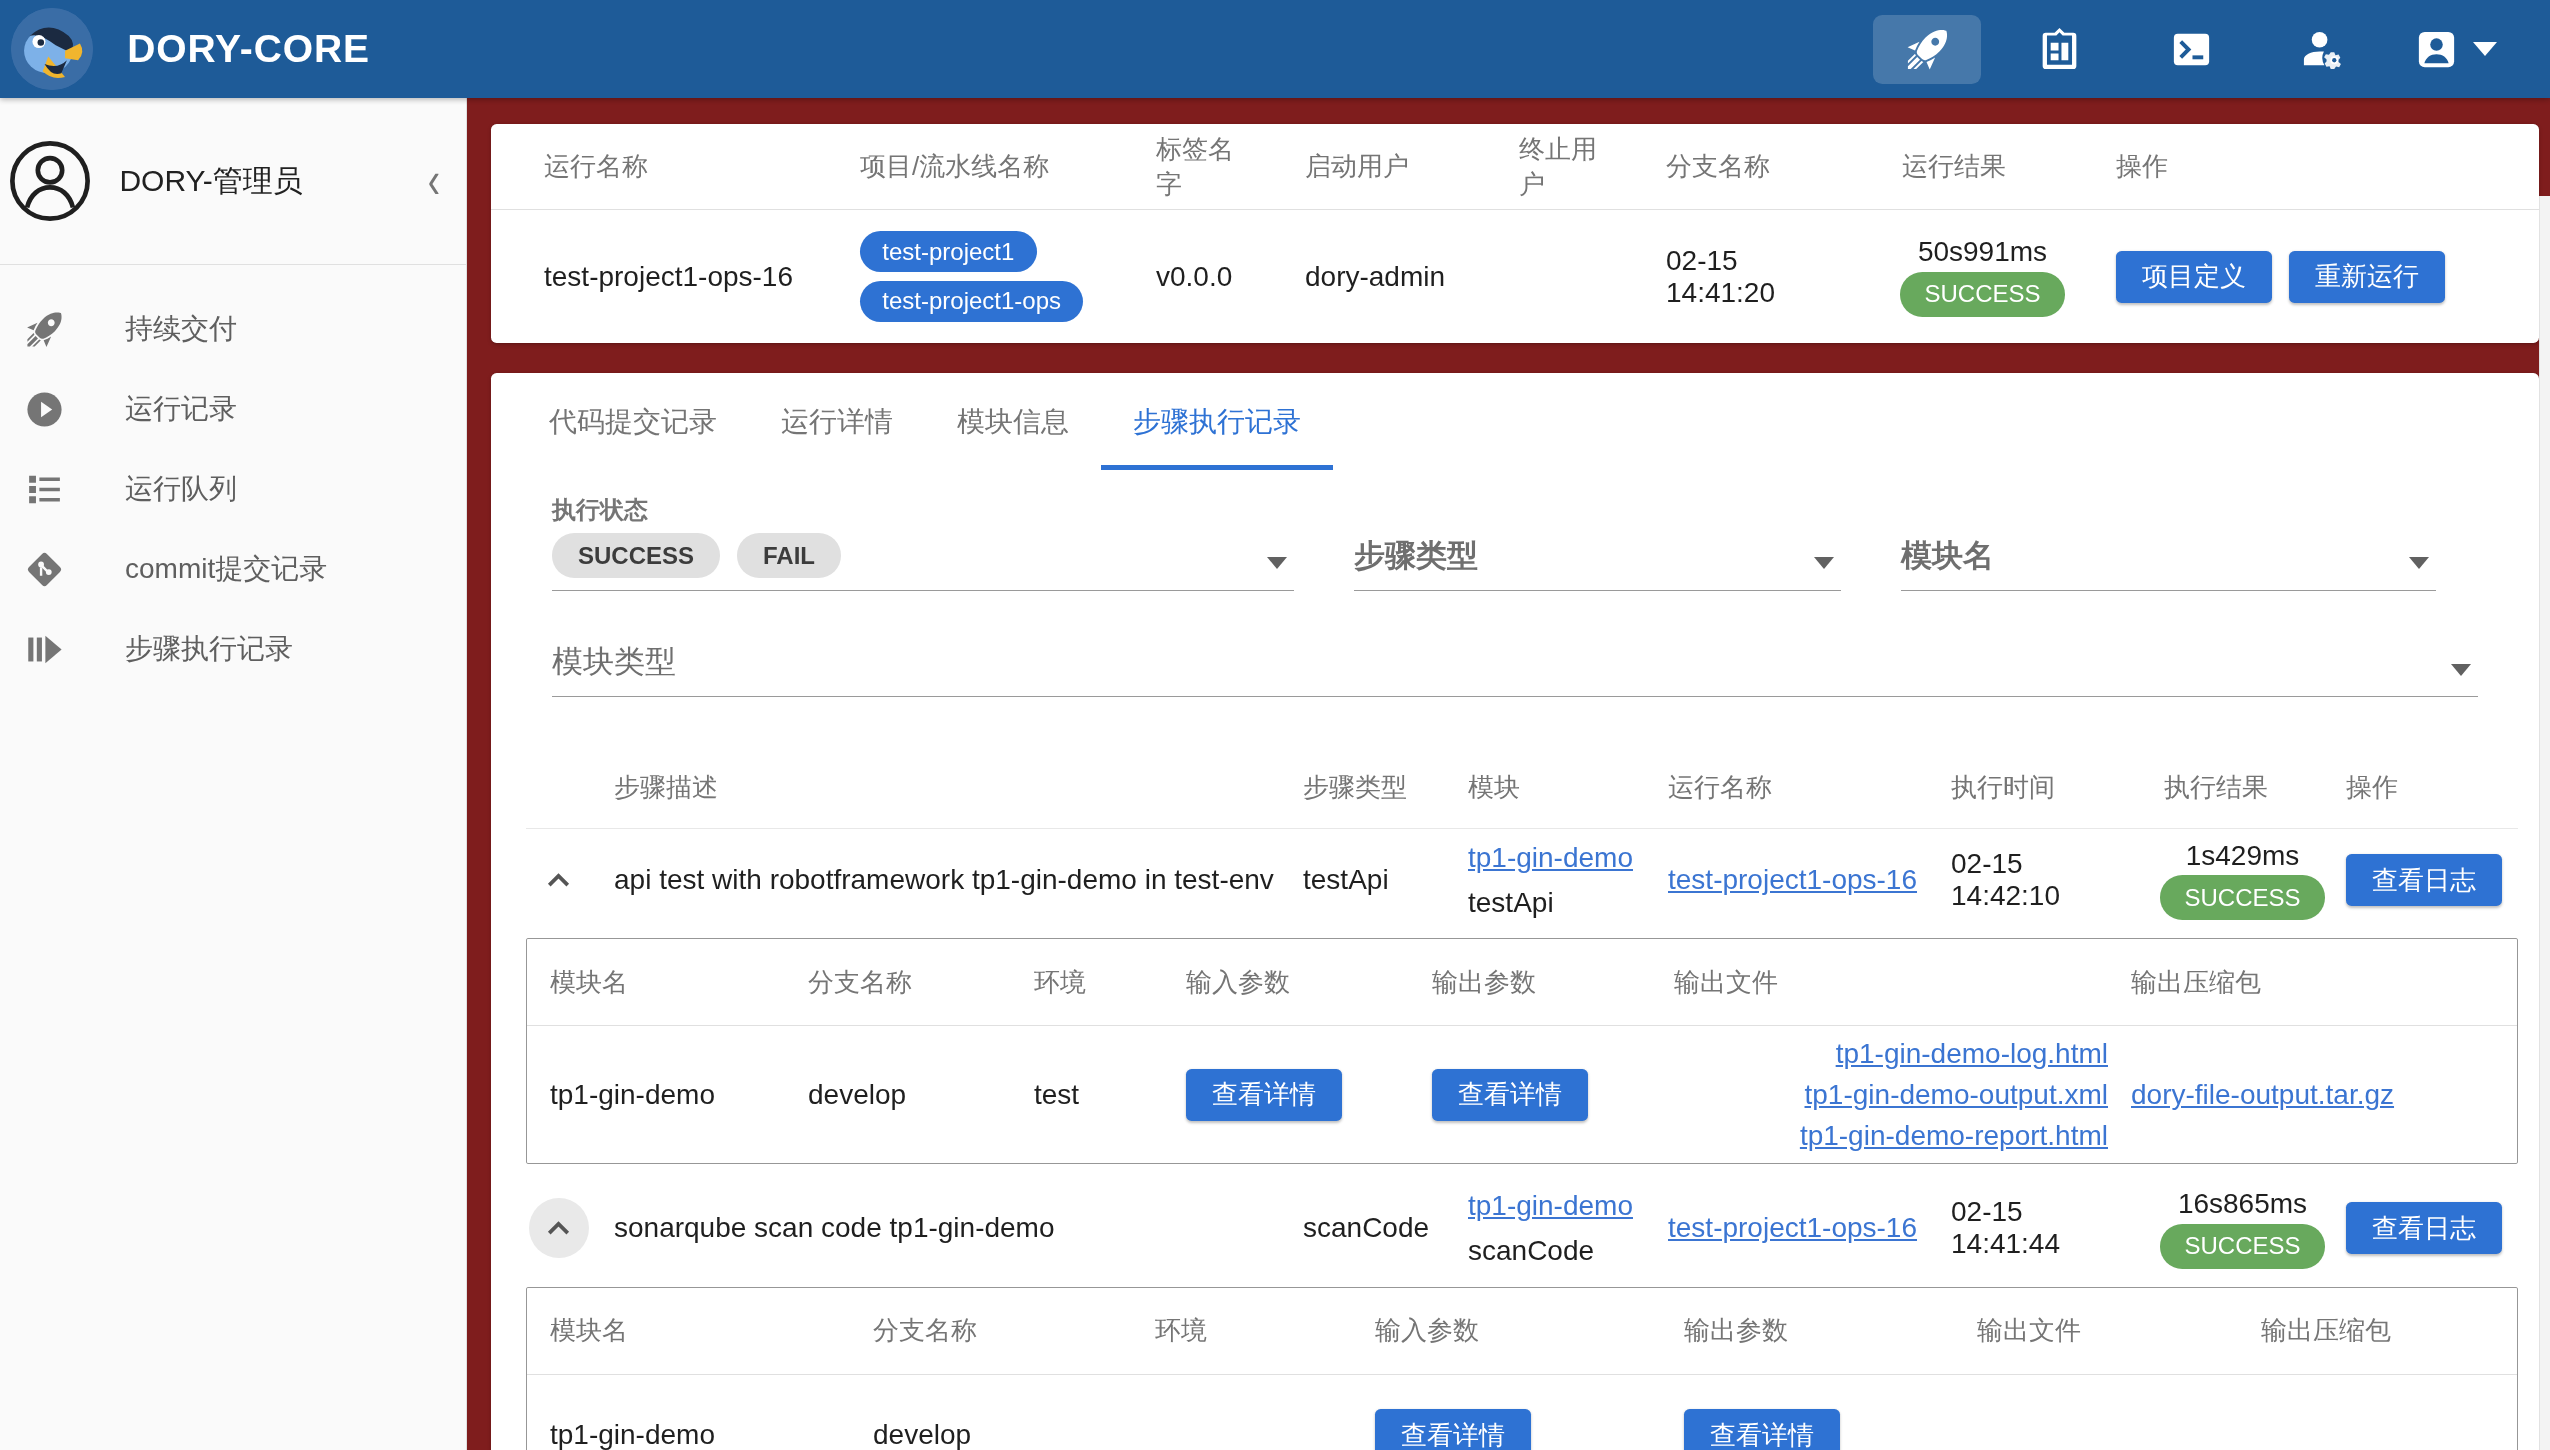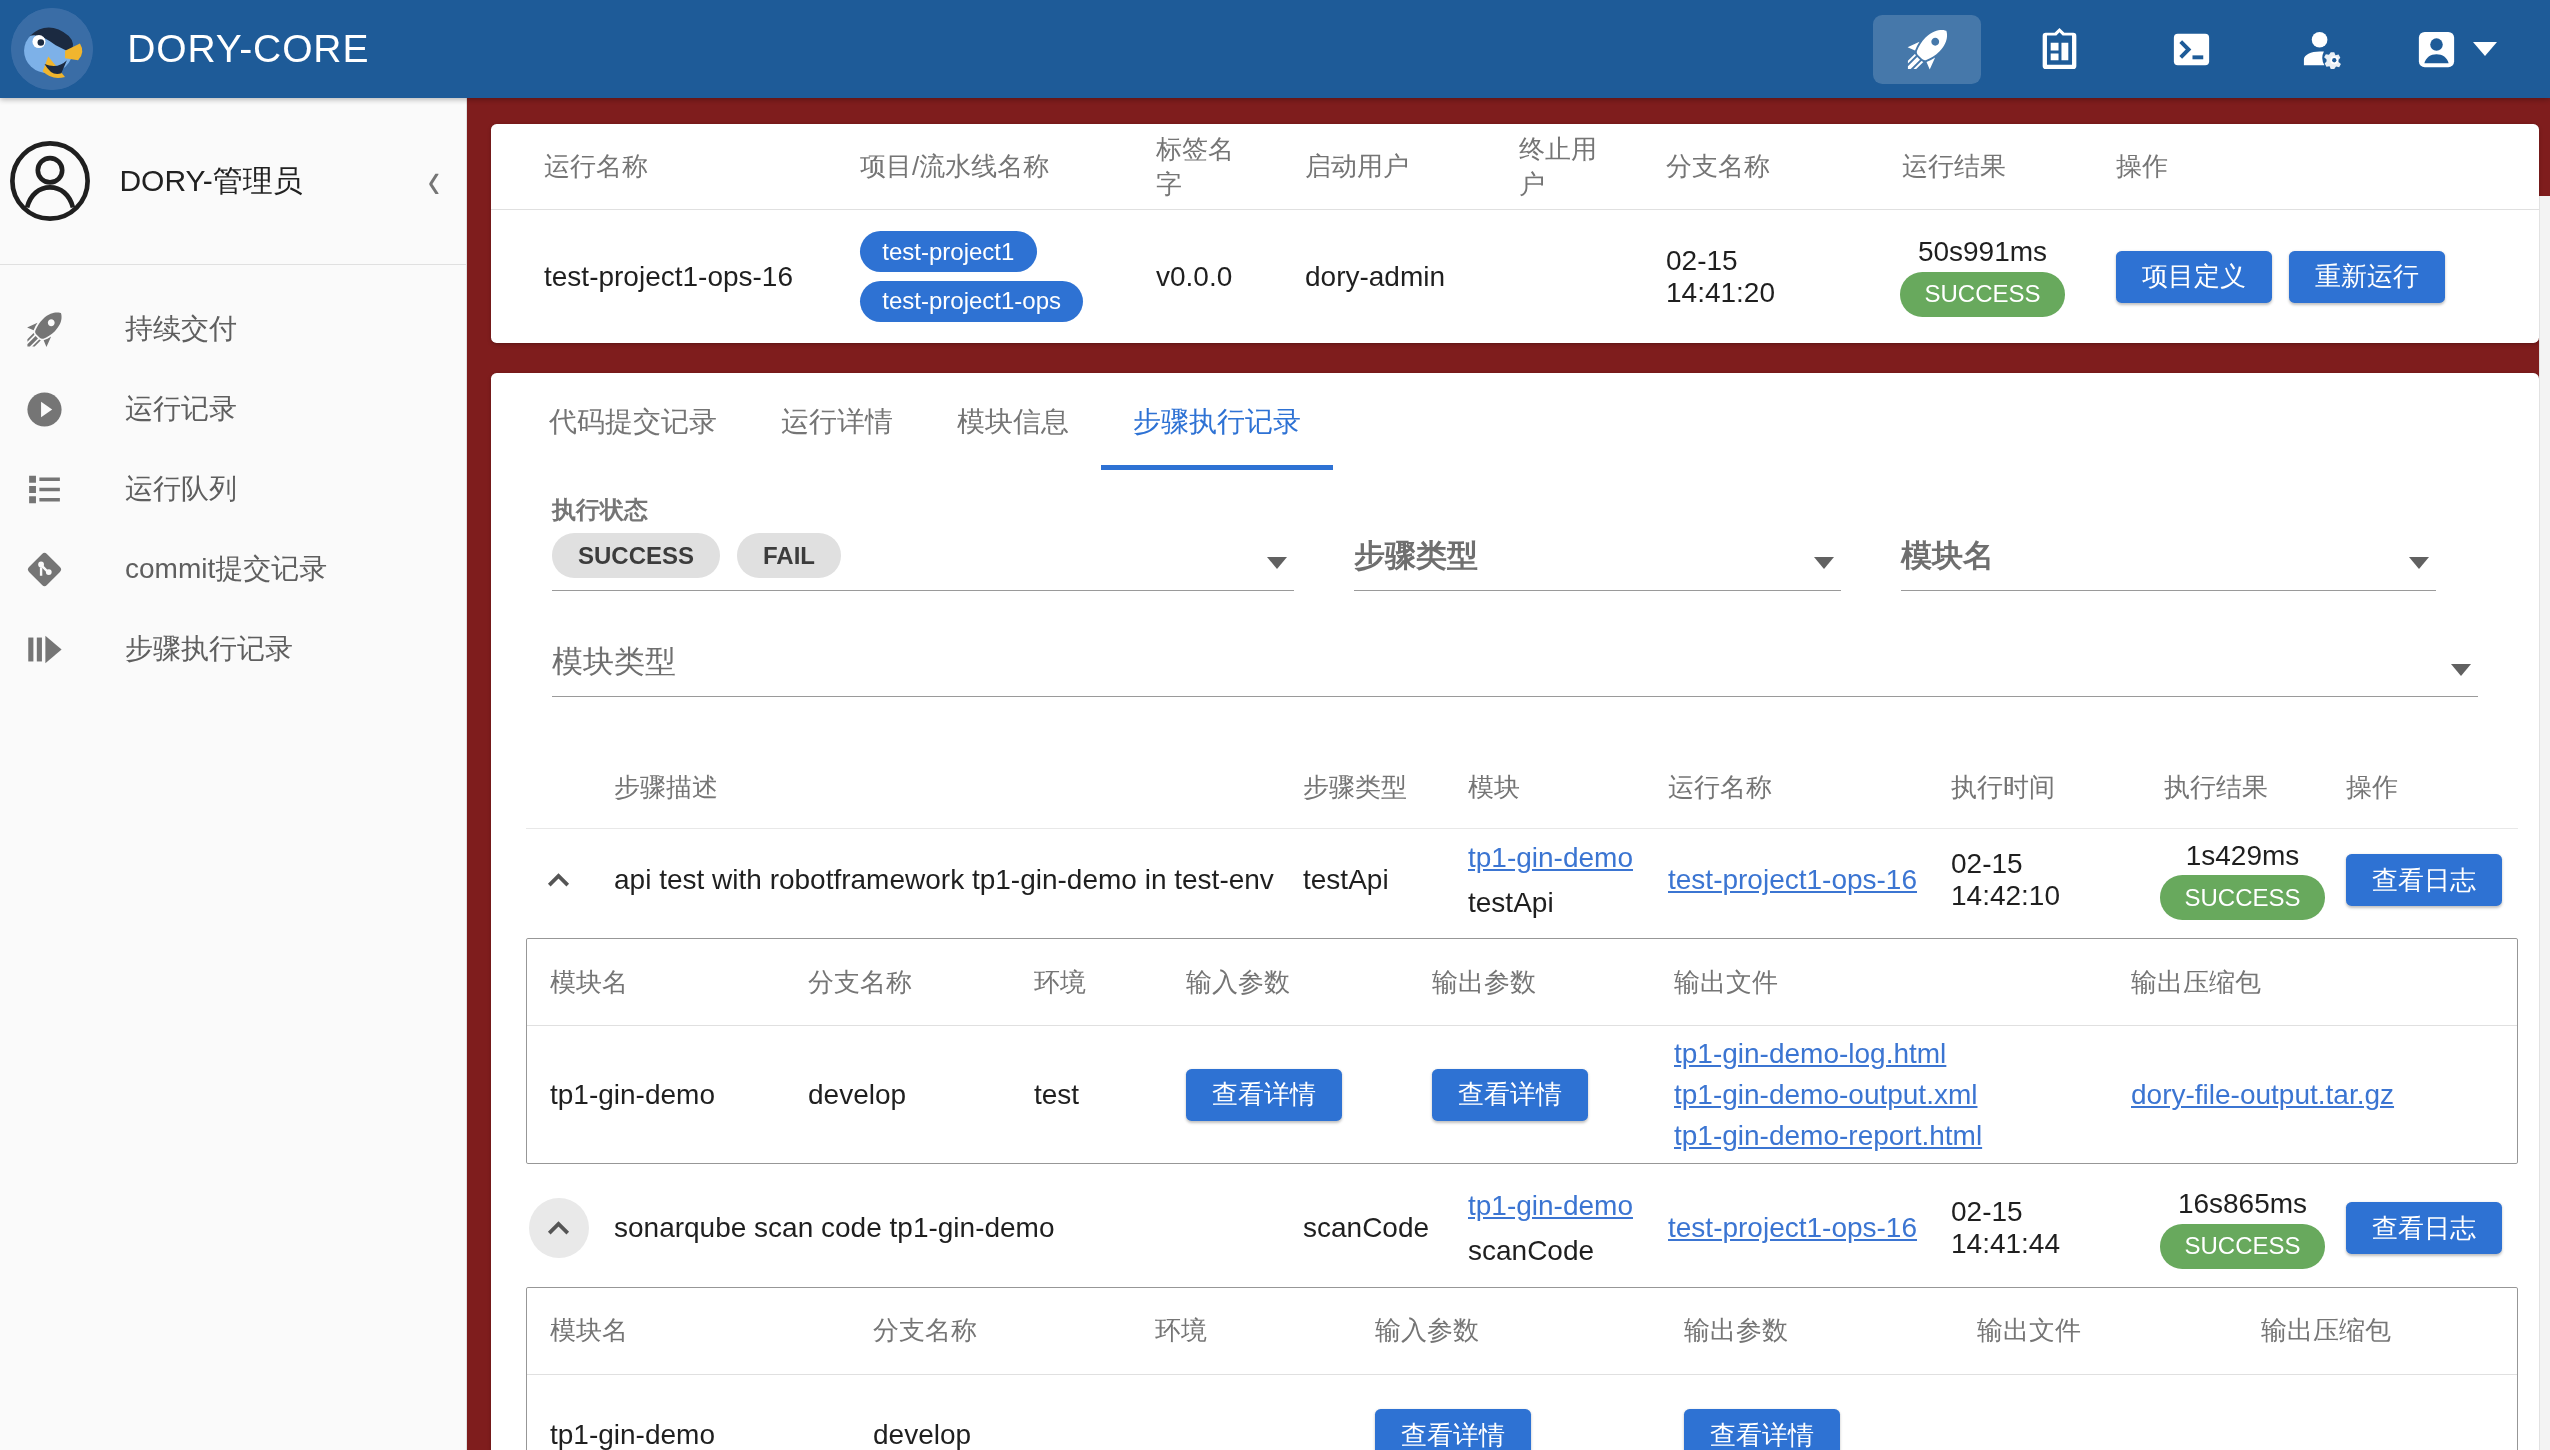--- a/index.html
+++ b/index.html
@@ -4,21 +4,21 @@
 <style>
   * { margin:0; padding:0; box-sizing:border-box; }
   html,body { width:2550px; height:1450px; overflow:hidden;
     font-family:"Liberation Sans","DejaVu Sans",sans-serif; background:#efefef; color:#1f1f1f; }
 
   
   .appbar { height:98px; background:#1e5b98; display:flex; align-items:center; position:relative; z-index:5;
     box-shadow:0 1.9px 5.6px rgba(0,0,0,.3); }
   .logo-wrap { width:82px; height:82px; border-radius:50%; background:#3a6da6; margin-left:11.2px;
     display:flex; align-items:center; justify-content:center; overflow:hidden; }
-  .app-title { color:#fff; font-size:39px; font-weight:400; letter-spacing:0.9px; margin-left:34px; }
+  .app-title { color:#fff; font-size:39px; font-weight:700; letter-spacing:0.9px; margin-left:34px; }
   .appbar-spacer { flex:1; }
   .appbar-actions { display:flex; align-items:center; gap:24px; margin-right:41px; }
   .icon-btn { width:108px; height:69px; border-radius:9.3px; display:flex; align-items:center; justify-content:center; cursor:pointer; }
   .icon-btn.active { background:rgba(255,255,255,.18); }
   .icon-btn svg { width:47px; height:47px; }
   .caret-white { width:0; height:0; border-left:12px solid transparent; border-right:12px solid transparent;
     border-top:14px solid #fff; margin-left:13px; }
 
   
   .shell { display:flex; height:1352px; }
@@ -97,21 +97,21 @@
 
   .nested { border:1.9px solid #979797; border-radius:1.9px; margin:7.4px 0 13px 0; }
   .nd-row { display:flex; align-items:center; }
   .nd-head { height:87px; border-bottom:1.9px solid #e0e0e0; }
   .nd-cell { flex-shrink:0; padding-left:23px; }
   .nd-body { min-height:121px; padding:11.2px 0; }
   .t1-c0{width:258px}.t1-c1{width:226px}.t1-c2{width:152px}.t1-c3{width:246px}
   .t1-c4{width:242px}.t1-c5{width:457px}.t1-c6{width:407px}
   .t2-c0{width:323px}.t2-c1{width:282px}.t2-c2{width:220px}.t2-c3{width:309px}
   .t2-c4{width:293px}.t2-c5{width:284px}.t2-c6{width:276px}
-  .file-stack { display:flex; flex-direction:column; gap:9.3px; }
+  .file-stack { display:flex; flex-direction:column; gap:9.3px;text-align:right; }
 
   .scroll-strip { position:absolute; right:0; top:98px; width:11.2px; height:1352px; background:#f3f3f3; border-left:0.9px solid #e2e2e2; }
 </style>
 </head>
 <body>
 
 <div class="appbar">
   <div class="logo-wrap">
     <svg viewBox="0 0 88 88">
       <circle cx="44" cy="44" r="44" fill="#3a6da6"></circle>

